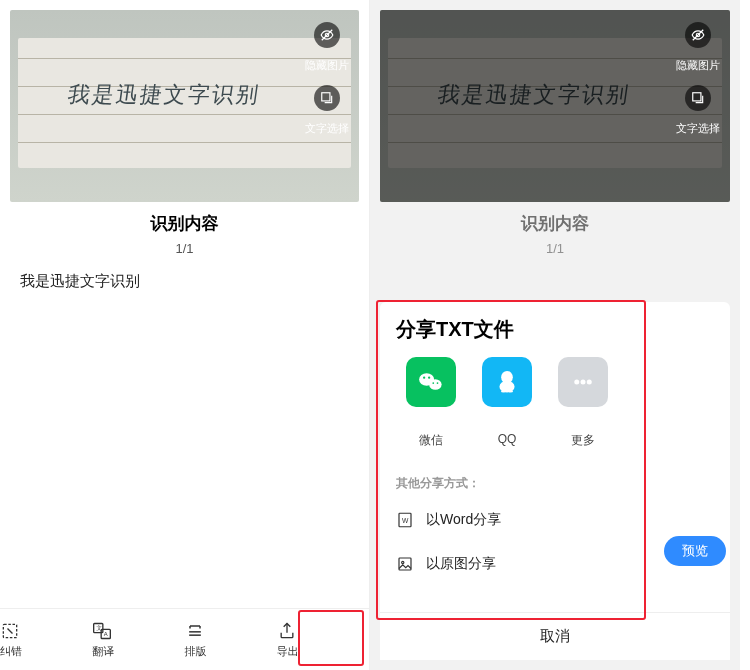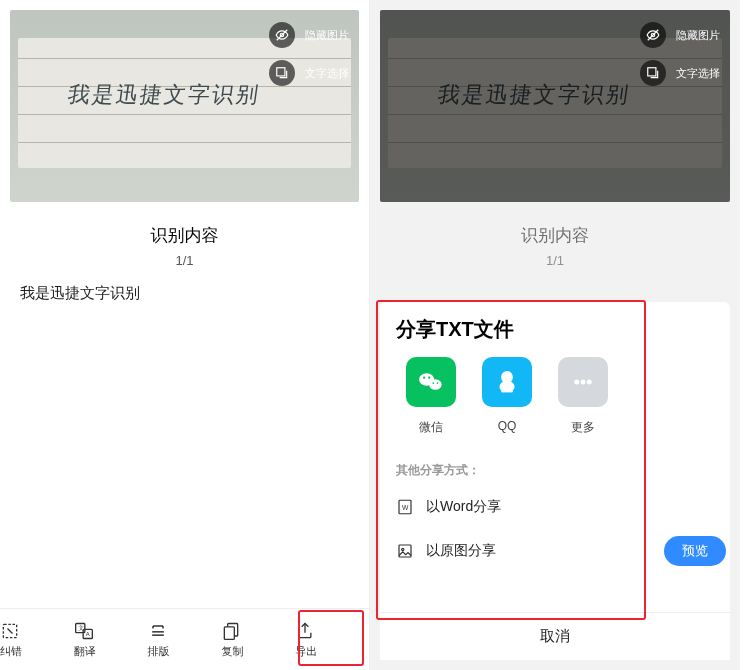--- a/index.html
+++ b/index.html
@@ -51,32 +51,32 @@
       color:#3d4a4f;
       transform:skewX(-8deg);
       letter-spacing:2px;
     }
     .overlay-btns {
       position:absolute; right:10px; top:12px;
       display:flex; flex-direction:column; gap:12px;
       z-index:5;
     }
     .ov-btn {
-      display:flex; align-items:center;
+      display:flex; flex-direction:column; align-items:center;
       color:#fff; font-size:11px; gap:10px;
       cursor:pointer;
     }
     .ov-icon {
       width:26px;height:26px;border-radius:50%;
       background:rgba(0,0,0,0.6);
       display:flex;align-items:center;justify-content:center;
     }
     .section-title {
-      text-align:center; font-size:17px; font-weight:400;
-      margin-top:22px;
+      text-align:center; font-size:17px; font-weight:700;
+      margin-top:10px;
     }
     .page-count { text-align:center; font-size:13px; color:#555; margin-top:6px; }
     .recognized-text { padding:16px 20px; font-size:15px; color:#222; }
 
     .bottom-tabs {
       position:absolute; bottom:0; left:0; right:0;
       height:62px;
       display:flex;
       border-top:1px solid #eee;
       background:#fff;
@@ -107,21 +107,21 @@
       background:#fff;
       border-radius:6px 6px 0 0;
       display:flex; flex-direction:column;
     }
     .share-title { font-size:20px; font-weight:600; padding:14px 16px 10px; }
     .share-row {
       display:flex; gap:26px; padding:4px 26px 8px;
     }
     .share-item {
       display:flex; flex-direction:column; align-items:center;
-      gap:12px; cursor:pointer;
+      gap:25px; cursor:pointer;
     }
     .share-icon {
       width:50px;height:50px;border-radius:10px;
       display:flex;align-items:center;justify-content:center;
     }
     .wechat { background:#07c160; }
     .qq { background:#12b7f5; }
     .more-grey { background:#d5d8dc; }
     .share-item-label { font-size:12px; color:#444; }
     .other-title { font-size:12px; color:#999; padding:18px 16px 6px;font-weight:bold; }
@@ -204,29 +204,20 @@
     </div>
     <div class="tab">
       <div class="tab-icon">
         <svg width="20" height="20" viewBox="0 0 24 24" fill="none" stroke="#333" stroke-width="1.8">
             <path d="M6 6l12 0M6 6l0 3M18 6l0 3"></path>
             <line x1="5" y1="13" x2="19" y2="13"></line>
             <line x1="5" y1="17" x2="19" y2="17"></line>
           </svg>
       </div>
       <span class="tab-label">排版</span>
-    </div>
-    <div class="tab">
-      <div class="tab-icon">
-        <svg width="20" height="20" viewBox="0 0 24 24" fill="none" stroke="#333" stroke-width="1.6">
-            <rect x="8" y="3" width="12" height="15" rx="1"></rect>
-            <rect x="4" y="7" width="12" height="15" rx="1" fill="#fff"></rect>
-          </svg>
-      </div>
-      <span class="tab-label">复制</span>
     </div>
     <div class="tab">
       <div class="tab-icon">
         <svg width="20" height="20" viewBox="0 0 24 24" fill="none" stroke="#333" stroke-width="1.6">
             <path d="M12 3v11"></path>
             <path d="M8 7l4-4 4 4"></path>
             <path d="M5 14v5a1 1 0 001 1h12a1 1 0 001-1v-5"></path>
           </svg>
       </div>
       <span class="tab-label">导出</span>

